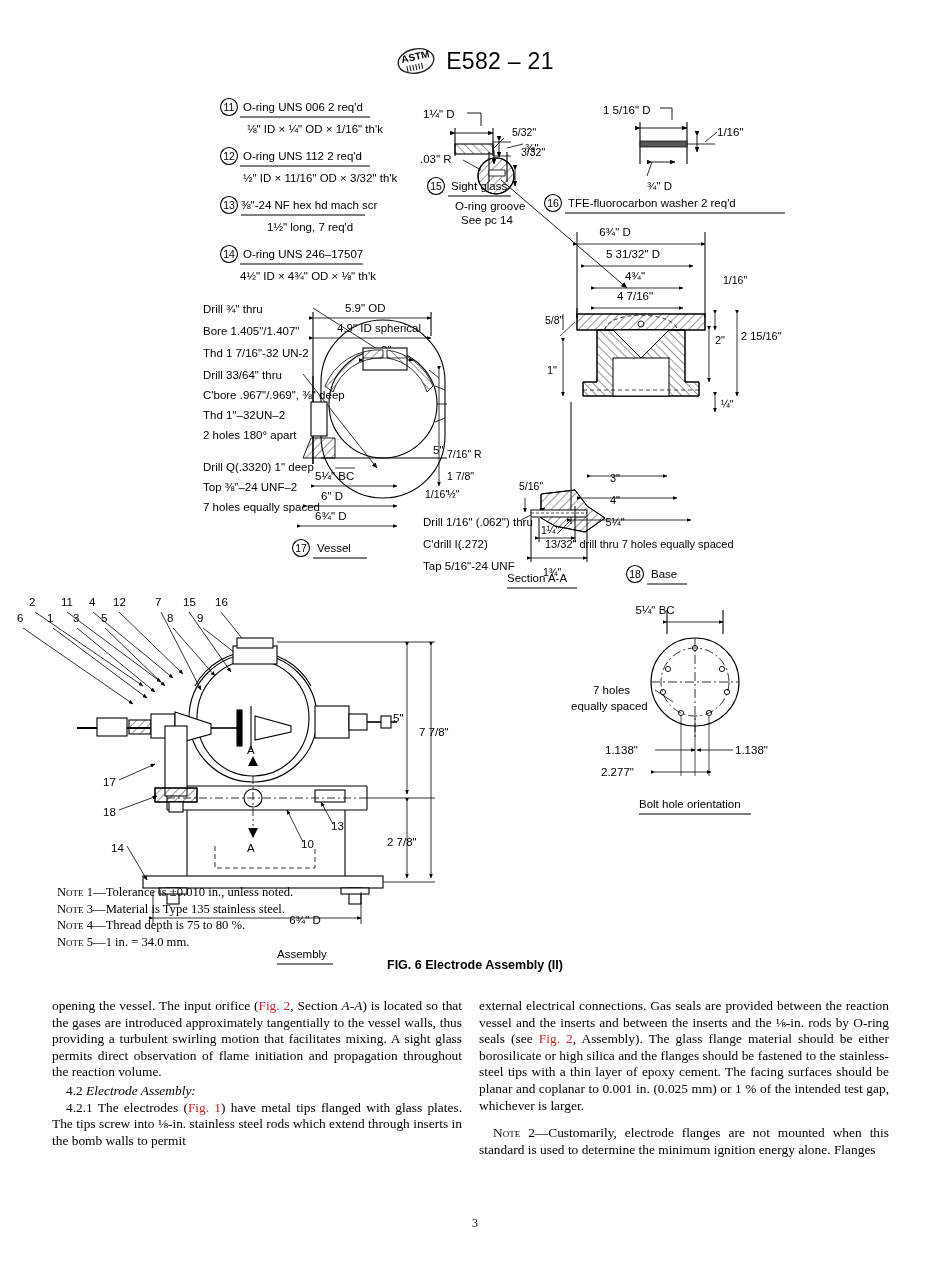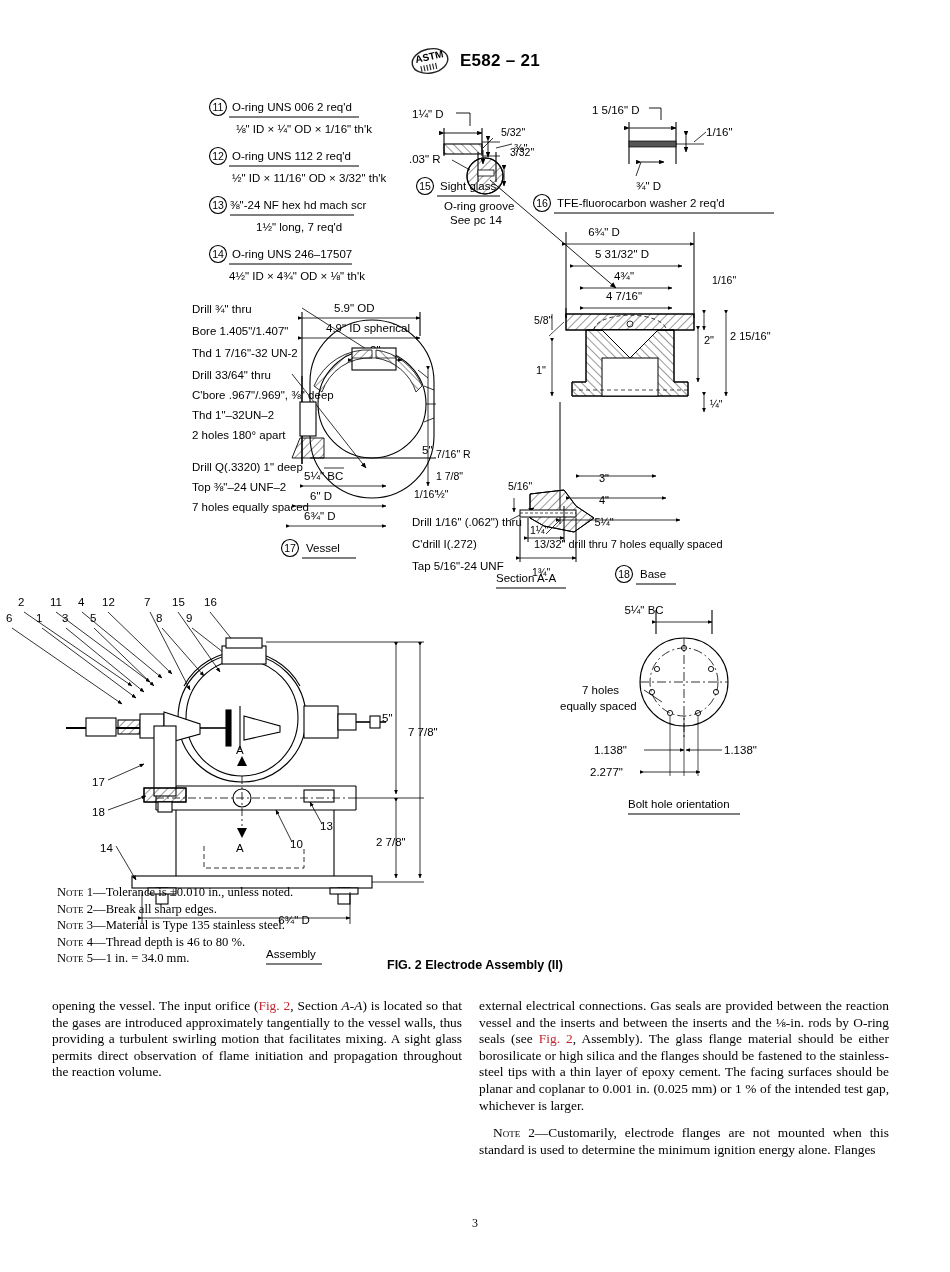--- a/index.html
+++ b/index.html
@@ -7,25 +7,25 @@
     width:950px;height:1272px;background:#fff;
     font-family:"Liberation Serif", serif;
     color:#000;position:relative;overflow:hidden;
   }
   .page{position:relative;width:950px;height:1272px;}
 
   
   .header{position:absolute;top:46px;left:0;width:950px;text-align:center;
           display:flex;justify-content:center;align-items:center;gap:10px;}
   .astm-logo{width:40px;height:30px;display:inline-block;}
-  .std-id{font-family:"Liberation Sans",sans-serif;font-size:17px;font-weight:bold;
+  .std-id{font-family:"Liberation Sans",sans-serif;font-size:23px;font-weight:normal;
           letter-spacing:.3px;}
 
   
-  .figure{position:absolute;top:86px;left:4px;width:795px;height:880px;}
+  .figure{position:absolute;top:86px;left:15px;width:795px;height:880px;}
   .fig svg{display:block;}
   svg text{font-family:"Liberation Sans",sans-serif;fill:#000;}
 
   .fig-caption{position:absolute;top:958px;left:0;width:950px;text-align:center;
                font-family:"Liberation Sans",sans-serif;font-size:12.5px;font-weight:bold;}
 
   
   .notes{position:absolute;top:872px;left:57px;width:450px;
          font-size:12.6px;line-height:16.6px;margin-top:12px;}
   .note-line{white-space:nowrap;}
@@ -484,44 +484,43 @@
     </svg>
   </div>
 
   <div class="notes">
     <div class="note-line">
       <span class="nlabel">Note</span>
       <span>1</span>—<span>Tolerance is ±0.010 in., unless noted.</span>
     </div>
     <div class="note-line">
       <span class="nlabel">Note</span>
-      <span>2</span>—<span>Break all sharp edges.</span>
-    </div>
-    <div class="note-line">
-      <span class="nlabel">Note</span>
       <span>3</span>—<span>Material is Type 135 stainless steel.</span>
     </div>
     <div class="note-line">
       <span class="nlabel">Note</span>
-      <span>4</span>—<span>Thread depth is 46 to 80 %.</span>
+      <span>4</span>—<span>Thread depth is 75 to 80 %.</span>
     </div>
     <div class="note-line">
       <span class="nlabel">Note</span>
       <span>5</span>—<span>1 in. = 34.0 mm.</span>
     </div>
   </div>
 
-  <div class="fig-caption">FIG. 2 Electrode Assembly (II)</div>
+  <div class="fig-caption">FIG. 6 Electrode Assembly (II)</div>
 
   <div class="cols">
 
     <div class="col">
       <p><span>opening the vessel. The input orifice (</span><span class="xref">Fig. 2</span><span>, Section </span><span class="ital">A-A</span><span>) is located so that the gases are introduced approximately tangentially to the vessel walls, thus providing a turbulent swirling motion that facilitates mixing. A sight glass permits direct observation of flame initiation and propagation throughout the reaction volume.</span></p>
 
-
+      <p class="indent" style="margin-top:2px !important;"><span>4.2</span>
+        <span class="ital">Electrode Assembly:</span></p>
+
+      <p class="indent"><span>4.2.1</span><span> The electrodes (</span><span class="xref">Fig. 1</span><span>) have metal tips flanged with glass plates. The tips screw into ⅛-in. stainless steel rods which extend through inserts in the bomb walls to permit</span></p>
     </div>
 
     <div class="col">
       <p><span>external electrical connections. Gas seals are provided between the reaction vessel and the inserts and between the inserts and the ⅛-in. rods by O-ring seals (see </span><span class="xref">Fig. 2</span><span>, Assembly). The glass flange material should be either borosilicate or high silica and the flanges should be fastened to the stainless-steel tips with a thin layer of epoxy cement. The facing surfaces should be planar and coplanar to 0.001 in. (0.025 mm) or 1 % of the intended test gap, whichever is larger.</span></p>
 
       <p class="note-para indent"><span class="nlabel">Note</span>
         <span>2</span>—<span>Customarily, electrode flanges are not mounted when this standard is used to determine the minimum ignition energy alone. Flanges</span></p>
     </div>
   </div>
 

